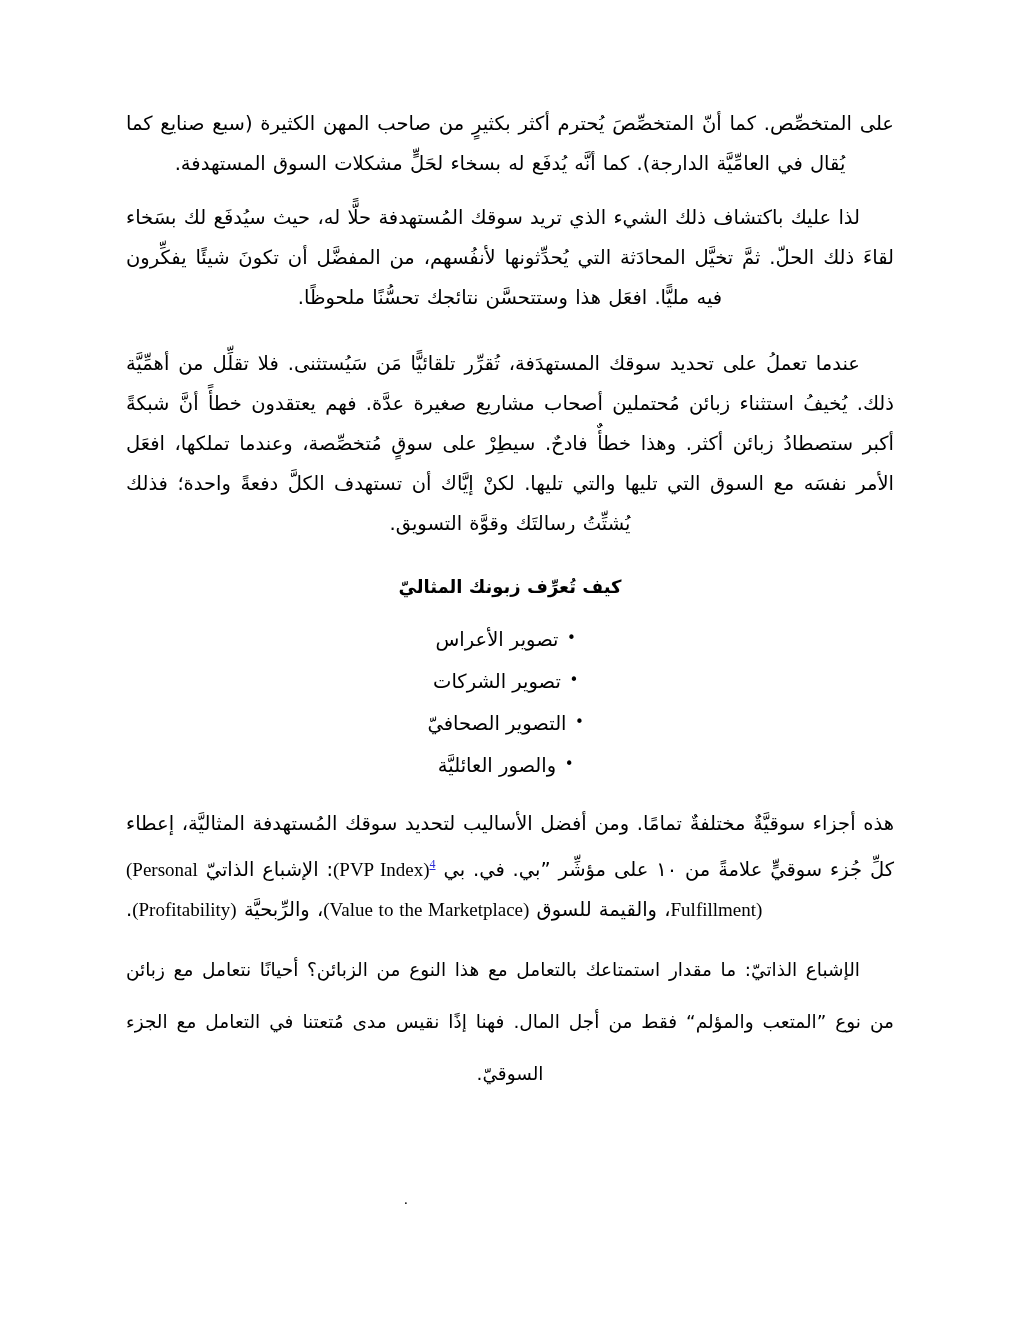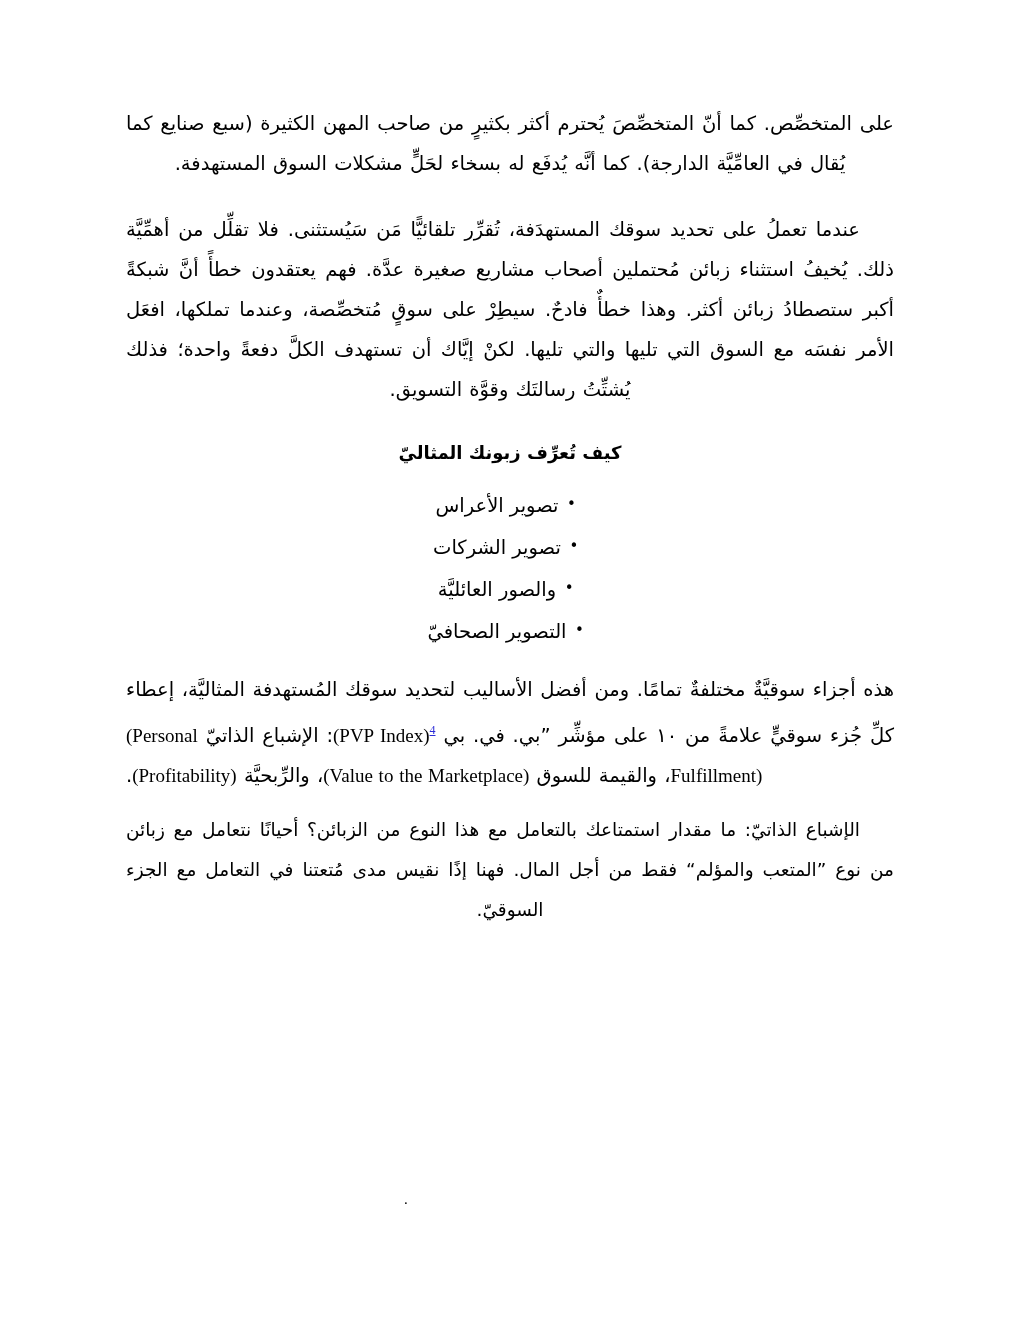--- a/index.html
+++ b/index.html
@@ -96,21 +96,21 @@
     width: 26px;
     text-align: center;
     font-size: 15px;
     vertical-align: 3px;
   }
 
   
   .para.alt {
     font-family: "DejaVu Sans", sans-serif;
     font-size: 18.5px;
-    line-height: 40px;
+    line-height: 52px;
     letter-spacing: 0.1px;
   }
 
   
   .latin {
     font-family: "Liberation Serif", "DejaVu Serif", serif;
     direction: ltr;
     unicode-bidi: isolate;
     font-size: 19px;
   }
@@ -140,20 +140,21 @@
 </style>
 </head>
 <body>
 
 <div class="page">
 
   <div class="content">
 
     <p class="para last-center">على المتخصِّص. كما أنّ المتخصِّصَ يُحترم أكثر بكثيرٍ من صاحب المهن الكثيرة (سبع صنايع كما يُقال في العامِّيَّة الدارجة). كما أنَّه يُدفَع له بسخاء لحَلٍّ مشكلات السوق المستهدفة.</p>
 
+    <p class="para indent last-center">لذا عليك باكتشاف ذلك الشيء الذي تريد سوقك المُستهدفة حلًّا له، حيث سيُدفَع لك بسَخاء لقاءَ ذلك الحلّ. ثمَّ تخيَّل المحادَثة التي يُحدِّثونها لأنفُسهم، من المفضَّل أن تكونَ شيئًا يفكِّرون فيه مليًّا. افعَل هذا وستتحسَّن نتائجك تحسُّنًا ملحوظًا.</p>
 
     <div class="gap-sm"></div>
 
 
     <div class="gap-sm"></div>
 
     <p class="para indent last-center">عندما تعملُ على تحديد سوقك المستهدَفة، تُقرِّر تلقائيًّا مَن سَيُستثنى. فلا تقلِّل من أهمِّيَّة ذلك. يُخيفُ استثناء زبائن مُحتملين أصحاب مشاريع صغيرة عدَّة. فهم يعتقدون خطأً أنَّ شبكةً أكبر ستصطادُ زبائن أكثر. وهذا خطأٌ فادحٌ. سيطِرْ على سوقٍ مُتخصِّصة، وعندما تملكها، افعَل الأمر نفسَه مع السوق التي تليها والتي تليها. لكنْ إيَّاك أن تستهدف الكلَّ دفعةً واحدة؛ فذلك يُشتِّتُ رسالتَك وقوَّة التسويق.</p>
 
     <div class="gap-md"></div>
 
@@ -166,26 +167,26 @@
           <span class="bullet-glyph">•</span><span>تصوير الأعراس</span>
         </span>
       </li>
       <li>
         <span class="bullet-row">
           <span class="bullet-glyph">•</span><span>تصوير الشركات</span>
         </span>
       </li>
       <li>
         <span class="bullet-row">
-          <span class="bullet-glyph">•</span><span>والصور العائليَّة</span>
+          <span class="bullet-glyph">•</span><span>التصوير الصحافيّ</span>
         </span>
       </li>
       <li>
         <span class="bullet-row">
-          <span class="bullet-glyph">•</span><span>التصوير الصحافيّ</span>
+          <span class="bullet-glyph">•</span><span>والصور العائليَّة</span>
         </span>
       </li>
     </ul>
 
     <p class="para last-left"><span>هذه أجزاء سوقيَّةٌ مختلفةٌ تمامًا. ومن أفضل الأساليب لتحديد سوقك المُستهدفة المثاليَّة، إعطاء كلِّ جُزء سوقيٍّ علامةً من </span><span>١٠</span><span> على مؤشِّر ”بي. في. بي </span><a class="fnref" href="#">4</a><span class="latin">(PVP Index)</span><span>: الإشباع الذاتيّ </span><span class="latin">(Personal Fulfillment)</span><span>، والقيمة للسوق </span><span class="latin">(Value to the Marketplace)</span><span>، والرِّبحيَّة </span><span class="latin">(Profitability)</span><span>.</span></p>
 
     <p class="para alt indent last-center">الإشباع الذاتيّ: ما مقدار استمتاعك بالتعامل مع هذا النوع من الزبائن؟ أحيانًا نتعامل مع زبائن من نوع ”المتعب والمؤلم“ فقط من أجل المال. فهنا إذًا نقيس مدى مُتعتنا في التعامل مع الجزء السوقيّ.</p>
 
   </div>
 

